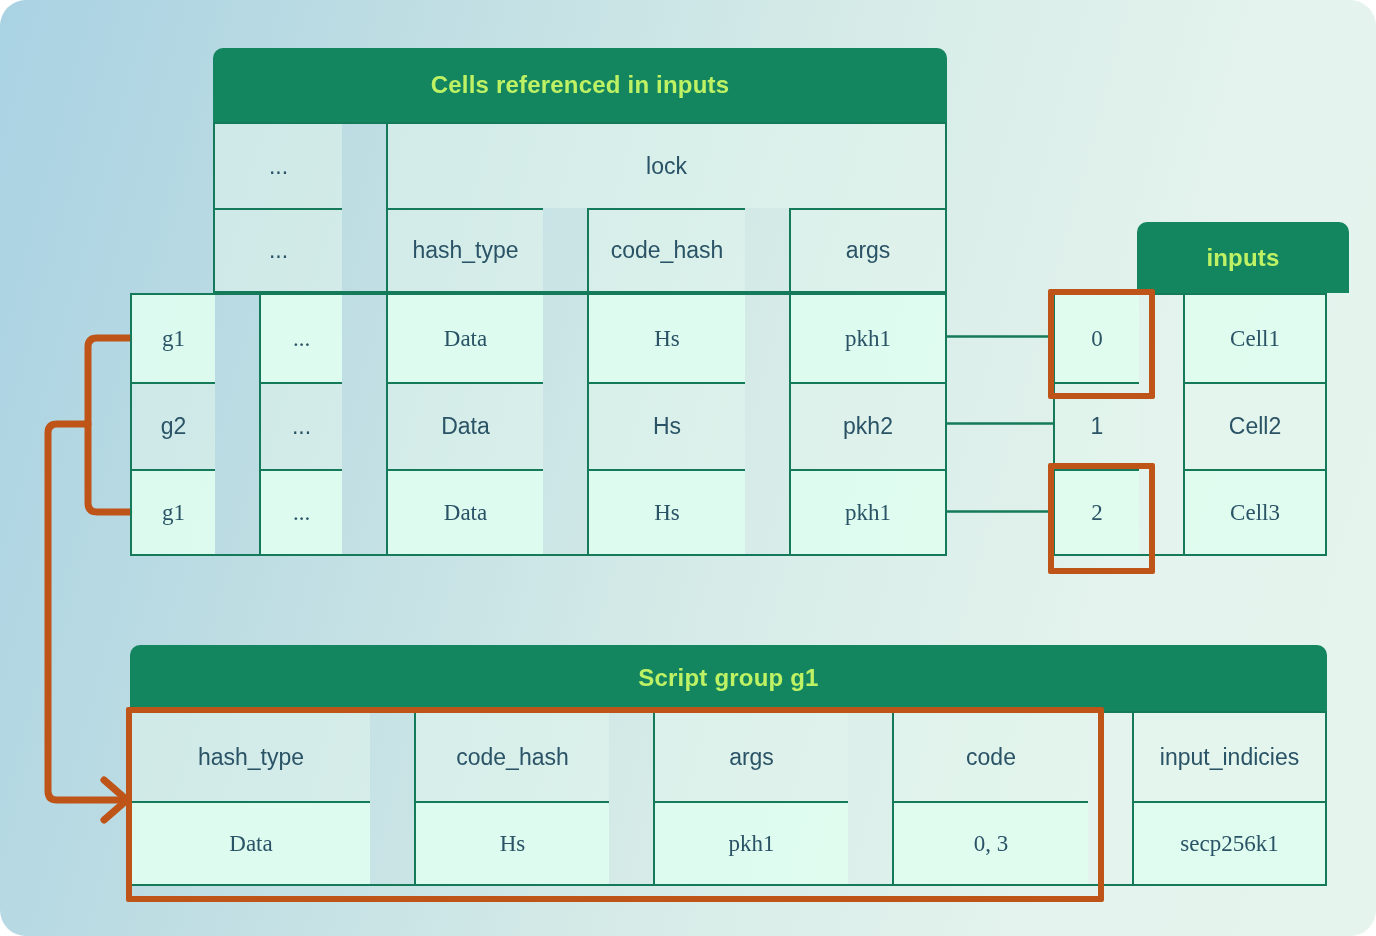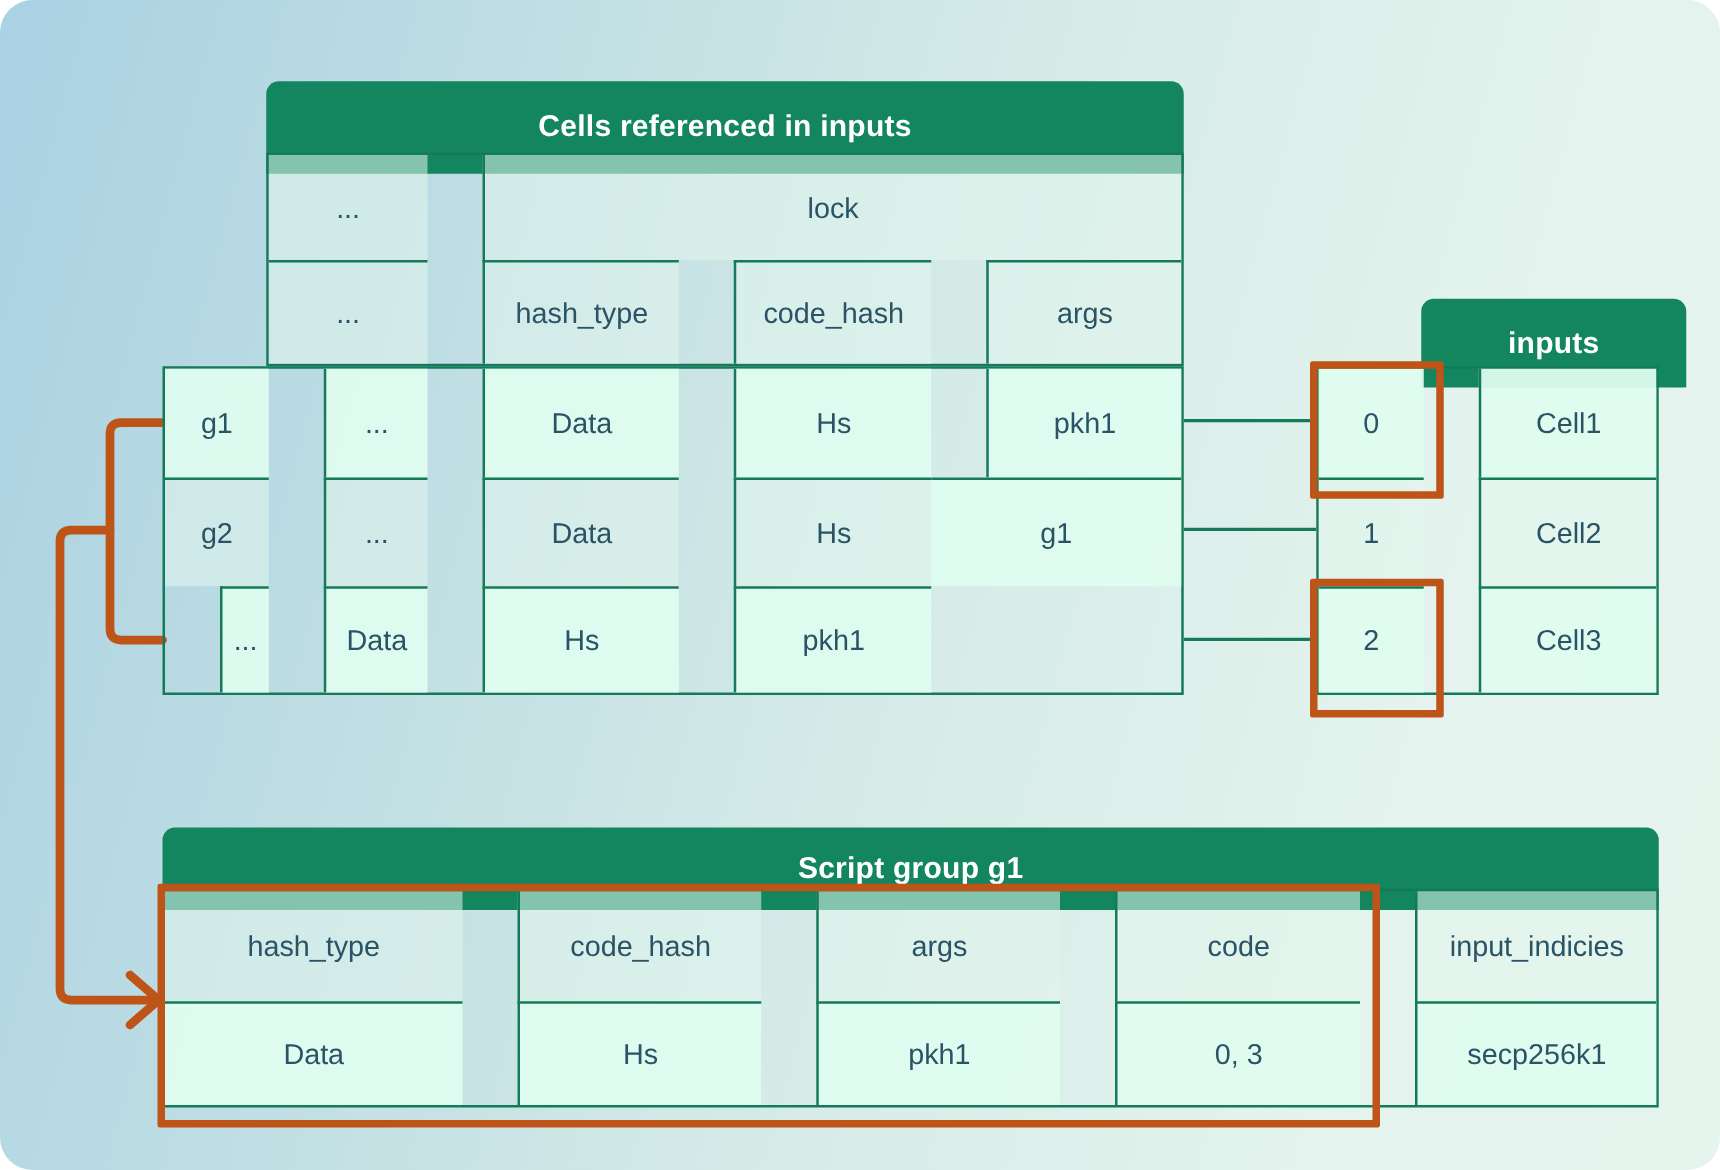--- a/index.html
+++ b/index.html
@@ -9,37 +9,36 @@
     border-radius:26px;
     overflow:hidden;
     background:linear-gradient(105deg, #a9d2e3 0%, #bedde3 25%, #d7ece8 55%, #e4f3ed 80%, #e6f4ee 100%);
   }
   .overlay-svg { position:absolute; left:0; top:0; width:1376px; height:936px; z-index:1; }
   .hdr {
     position:absolute; z-index:2;
     background:#13855f;
     border-radius:10px 10px 0 0;
     display:flex; align-items:center; justify-content:center;
-    color:#ffffff; font-weight:700; font-size:24px;
+    color:#bef264; font-weight:700; font-size:24px;
     letter-spacing:0.2px;
-    margin-top:17px;
   }
   .grid {
     position:absolute; z-index:2;
     display:grid;
     border:2px solid #157a59;
     box-sizing:border-box;
   }
   .cell {
     display:flex; align-items:center; justify-content:center;
     font-size:23px; color:#2a5366;
     box-sizing:border-box;
     white-space:nowrap;
   }
-  .mint  { background:rgba(222,252,239,0.95); }
+  .mint  { background:rgba(222,252,239,0.95);font-family:Liberation Serif, serif; }
   .faint { background:rgba(225,245,237,0.55); }
   .bl { border-left:2px solid #157a59;margin-left:44px; }
   .bt { border-top:2px solid #157a59; }
 
   
   #top-hdr   { left:213px; top:48px;  width:734px;  height:74px; }
   #top-group { left:213px; top:122px; width:734px;  height:171px;
                grid-template-columns:127px 201px 202px 200px;
                grid-template-rows:84px 83px; }
   #top-data  { left:130px; top:293px; width:817px;  height:263px;
@@ -104,20 +103,21 @@
     <div class="cell mint">g1</div>
     <div class="cell mint bl">...</div>
     <div class="cell mint bl">Data</div>
     <div class="cell mint bl">Hs</div>
     <div class="cell mint bl">pkh1</div>
 
     <div class="cell faint bt">g2</div>
     <div class="cell faint bl bt">...</div>
     <div class="cell faint bl bt">Data</div>
     <div class="cell faint bl bt">Hs</div>
+    <div class="cell faint bl bt">pkh2</div>
 
     <div class="cell mint bt">g1</div>
     <div class="cell mint bl bt">...</div>
     <div class="cell mint bl bt">Data</div>
     <div class="cell mint bl bt">Hs</div>
     <div class="cell mint bl bt">pkh1</div>
   </div>
 
   <div class="hdr" id="inputs-hdr">
     <span>inputs</span>

